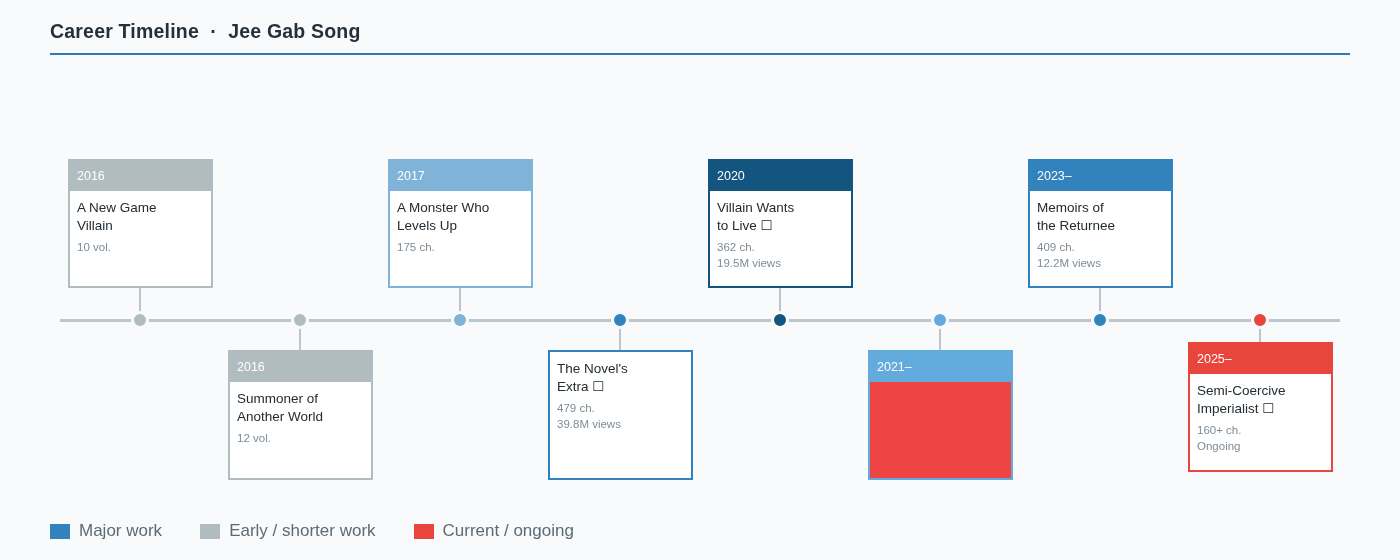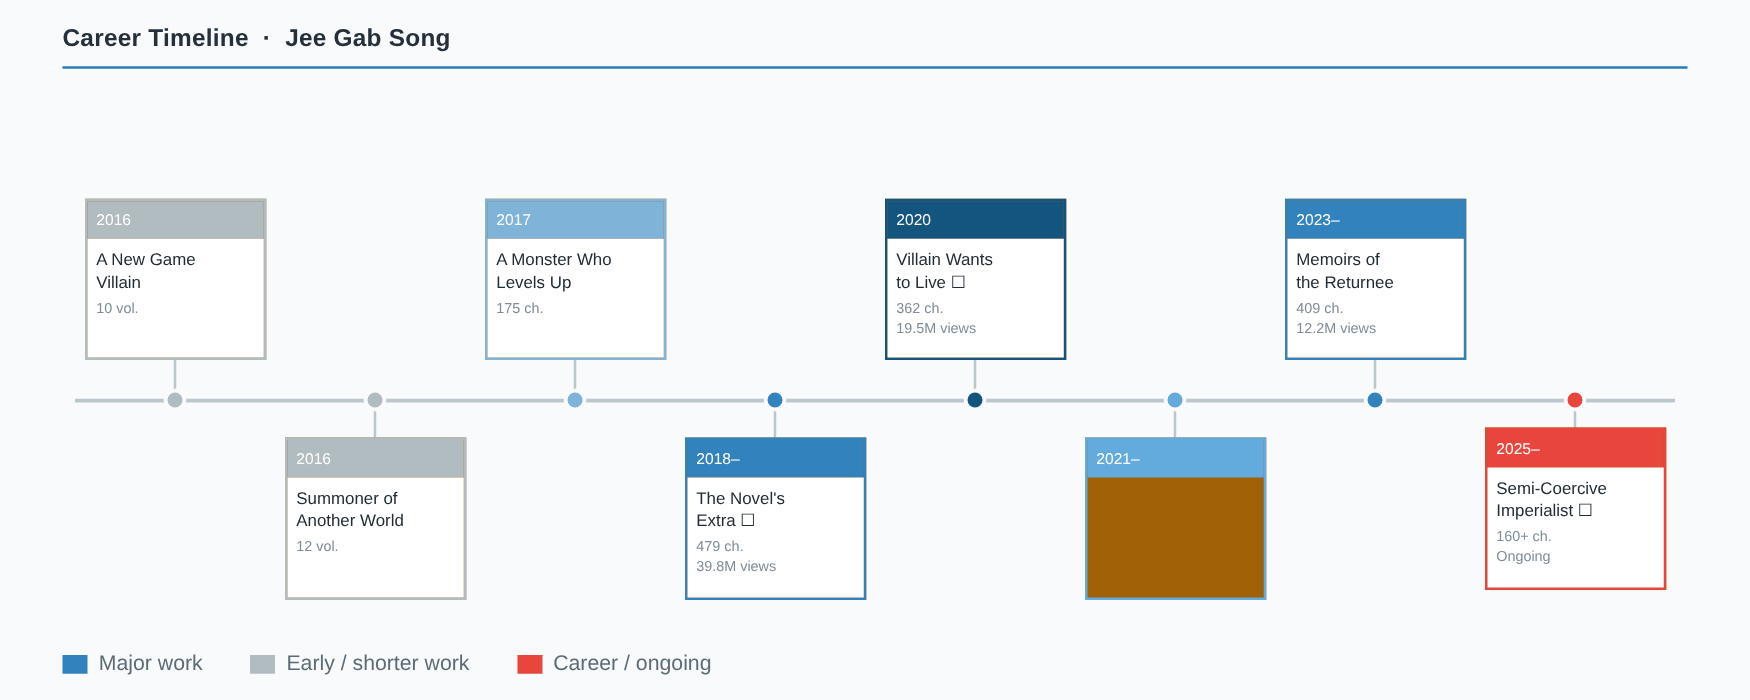--- a/index.html
+++ b/index.html
@@ -30,21 +30,21 @@
   .node { position: absolute; }
   .node-dot {
     position: absolute; width: 18px; height: 18px; border-radius: 50%;
     border: 3px solid #f8fafc; left: -9px; top: -9px;
   }
   .connector { position: absolute; width: 2px; background: #bcc7cd; left: -1px; }
 
   
   .card {
     position: absolute; width: 145px;
-    background: #a16207;
+    background: #ef4444;
     border: 2px solid #b6c1c6;
     display: flex; flex-direction: column;
   }
   .card-head {
     height: 30px; flex: 0 0 30px;
     display: flex; align-items: center;
     padding-left: 7px;
     font-size: 12.5px; color: #ffffff;
   }
   .card-body { flex: 1 1 auto; padding: 8px 7px 8px 7px; background: #fff; }
@@ -126,21 +126,20 @@
       </div>
       <div class="card" style="left: 388px; top: 159px; height: 129px; border-color: rgb(127, 179, 216);">
         <div class="card-head" style="background: rgb(127, 179, 216);">2017</div>
         <div class="card-body">
           <div class="card-title">A Monster Who
 Levels Up</div>
           <div class="card-meta">175 ch.</div>
         </div>
       </div>
       <div class="card" style="left: 548px; top: 350px; height: 130px; border-color: rgb(49, 130, 189);">
-        <div class="card-head" style="background: rgb(49, 130, 189);">2018–</div>
         <div class="card-body">
           <div class="card-title">The Novel's
 Extra ☐</div>
           <div class="card-meta">479 ch.
 39.8M views</div>
         </div>
       </div>
       <div class="card" style="left: 708px; top: 159px; height: 129px; border-color: rgb(20, 85, 127);">
         <div class="card-head" style="background: rgb(20, 85, 127);">2020</div>
         <div class="card-body">
@@ -177,17 +176,17 @@
       <div class="legend-item">
         <span class="legend-swatch" style="background: rgb(49, 130, 189);"></span>
         <span class="legend-label">Major work</span>
       </div>
       <div class="legend-item">
         <span class="legend-swatch" style="background: rgb(176, 188, 192);"></span>
         <span class="legend-label">Early / shorter work</span>
       </div>
       <div class="legend-item">
         <span class="legend-swatch" style="background: rgb(232, 69, 60);"></span>
-        <span class="legend-label">Career / ongoing</span>
+        <span class="legend-label">Current / ongoing</span>
       </div>
     </div>
 
 </div>
 
 </body></html>

